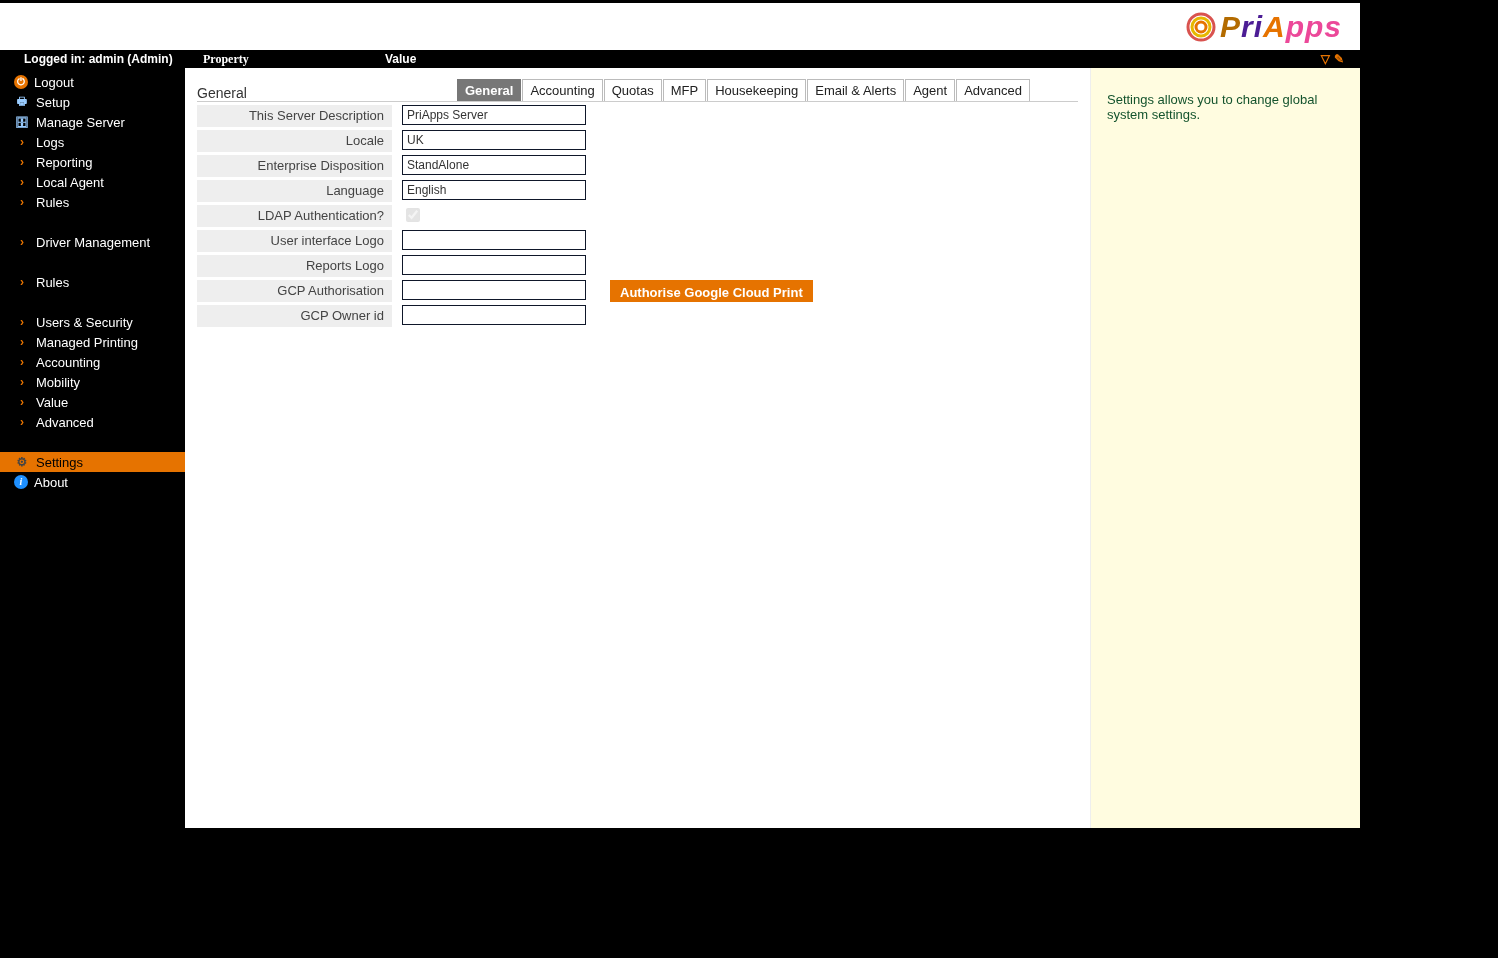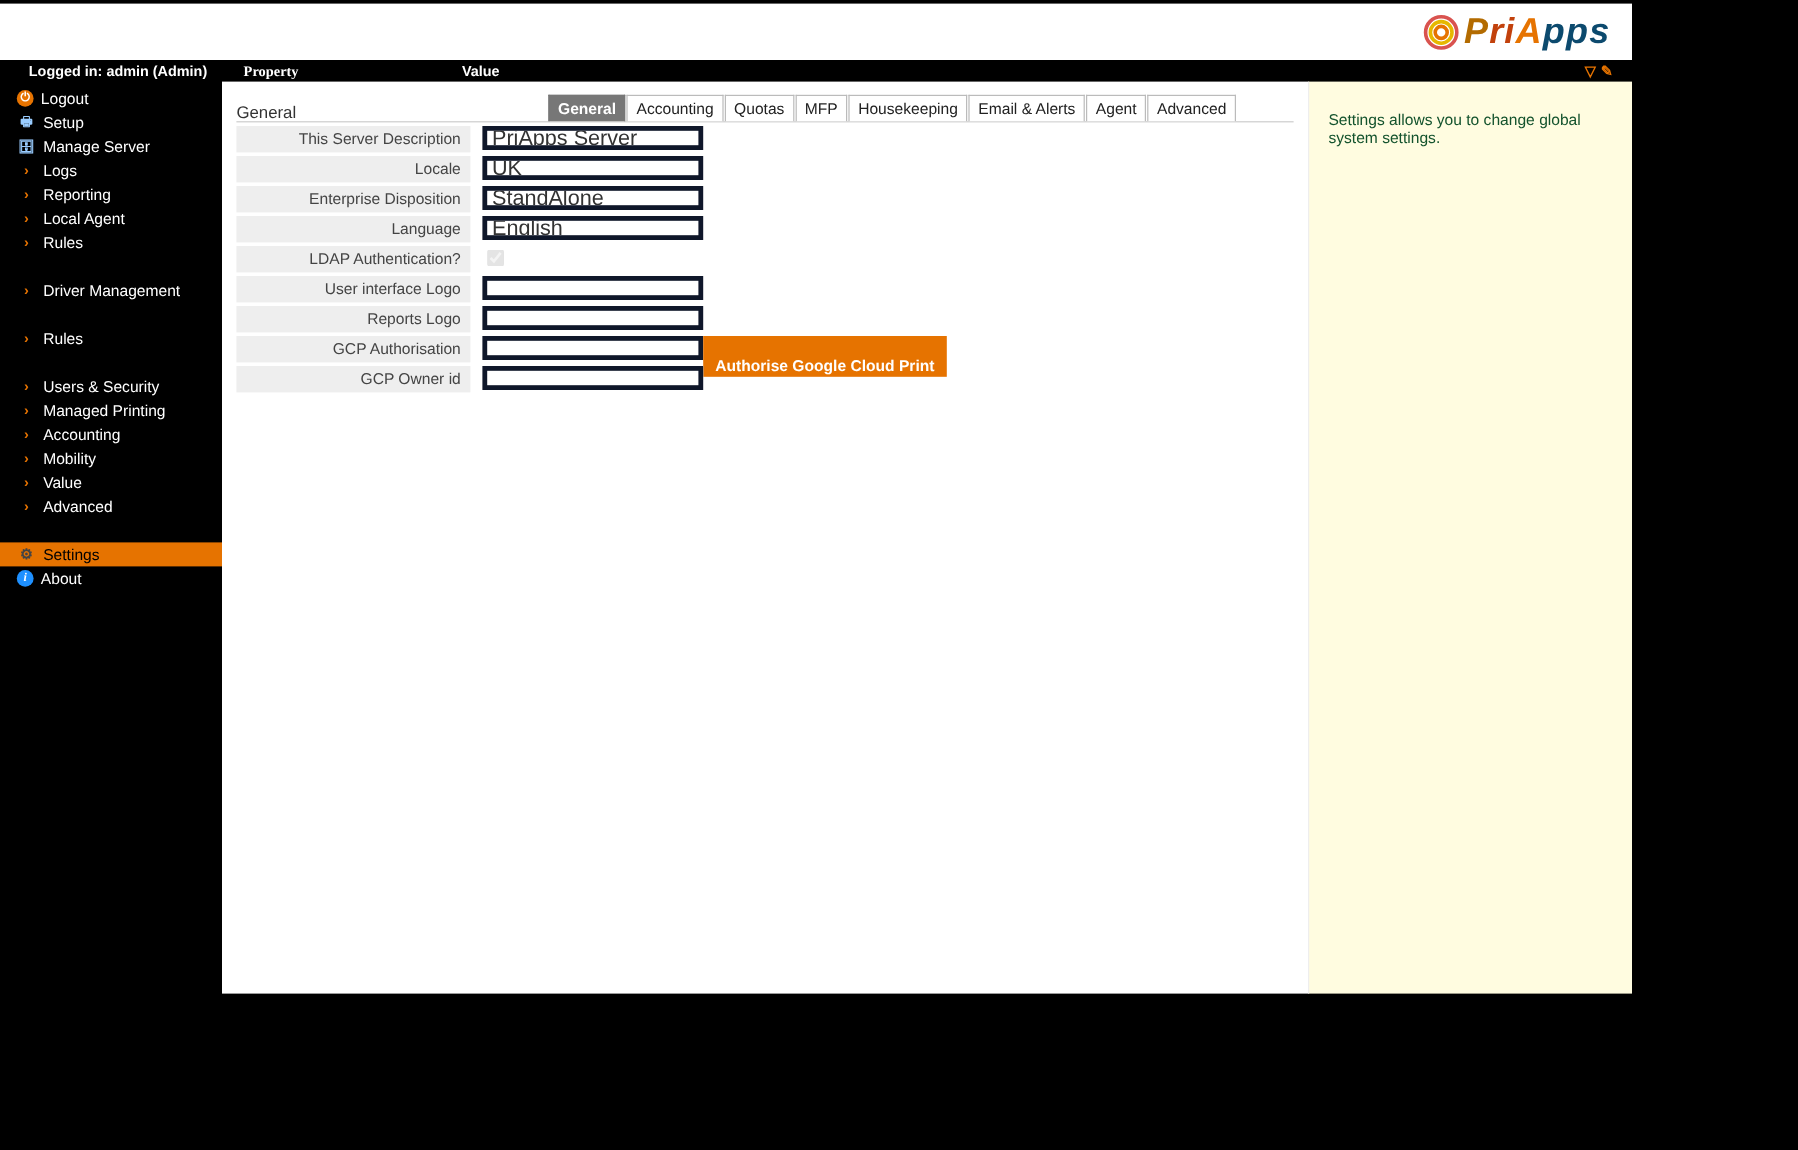--- a/index.html
+++ b/index.html
@@ -33,23 +33,23 @@
     display: flex;
     align-items: center;
   }
   .logo-spiral {
     width: 32px; height: 32px;
     margin-right: 3px;
     position: relative;
   }
   .logo-spiral svg { display:block; }
   .logo-p1 { color: #b36b00; }
-  .logo-ri { color: #c2410c; }
+  .logo-ri { color: #4c1d95; }
   .logo-a  { color: #e67300; }
-  .logo-pps{ color: #0c4a6e; }
+  .logo-pps{ color: #ec4899; }
 
   
   .midbar {
     height: 18px;
     background: #000;
     color: #fff;
     display: flex;
     align-items: center;
     font-size: 12px;
     font-weight: bold;
@@ -196,35 +196,35 @@
     font-size:13px;
     height:22px;
     line-height:14px;
   }
   .formfield {
     margin-left:10px;
   }
   .formfield input[type=text] {
     width: 184px;
     height: 20px;
-    border: 4px solid #0f172a;
+    border: 1px solid #0f172a;
     padding: 1px 4px;
-    font-size:18px;
+    font-size:12px;
     color:#333;
   }
   .formfield input[type=checkbox] {
     width:14px;height:14px;
     opacity:0.6;
   }
   .gcp-btn {
-    margin-left: 0;
+    margin-left: 24px;
     background:#e67300;
     color:#fff;
     border:none;
-    padding: 17px 10px;
+    padding: 5px 10px;
     font-weight:bold;
     font-size:13px;
     cursor:pointer;
     height:22px;
   }
   .formarea { margin-top: 3px; }
 
   
   .help {
     width: 270px;

